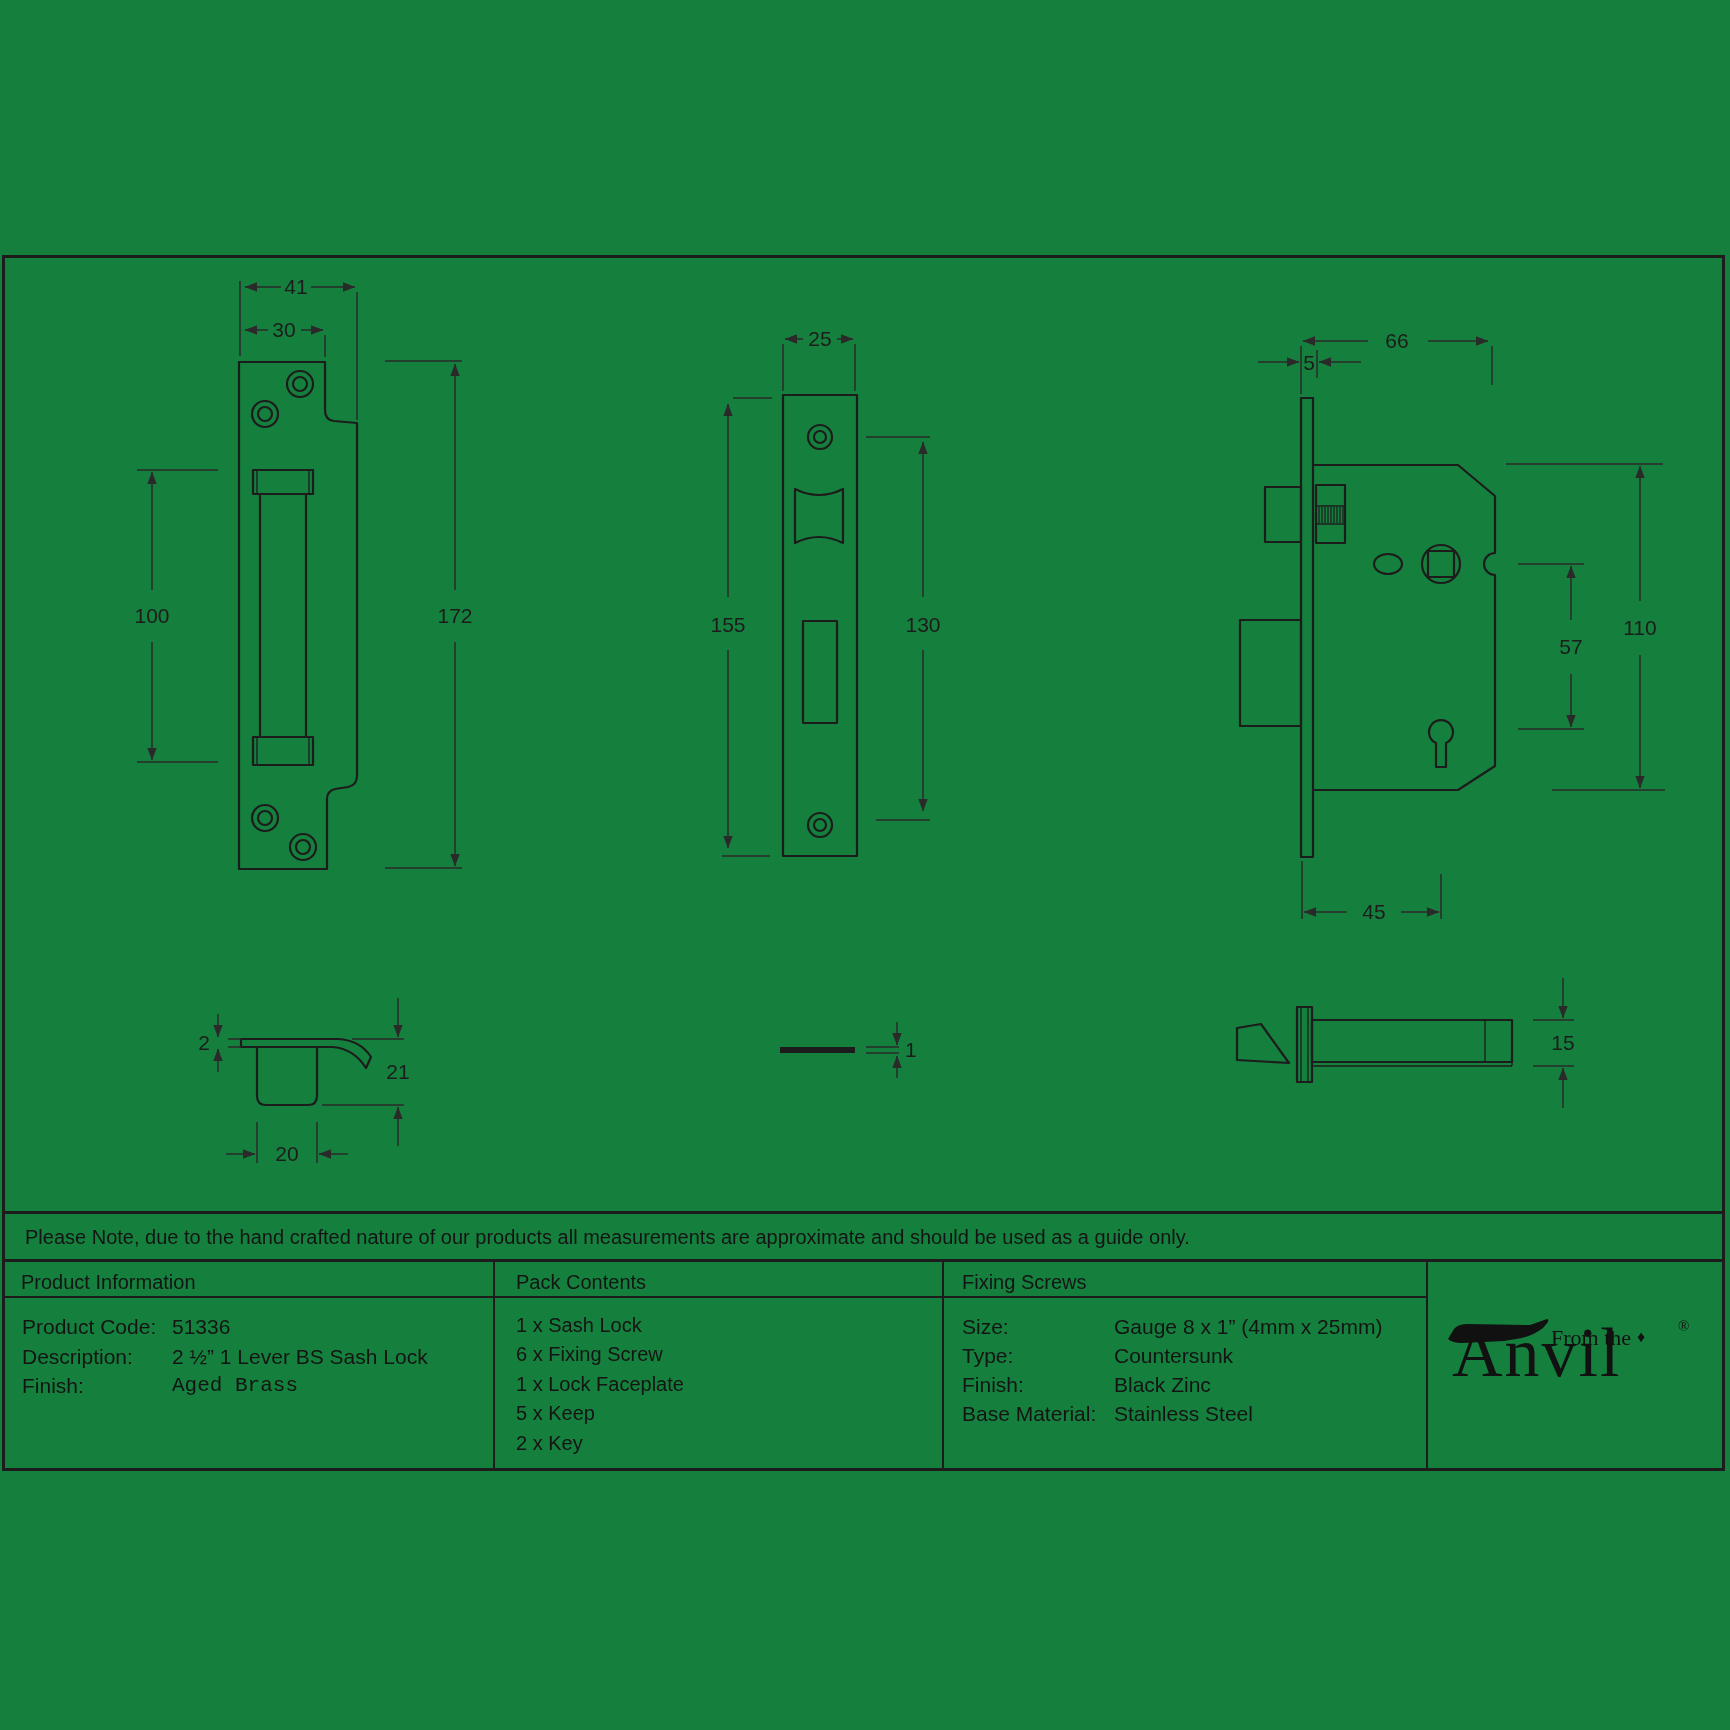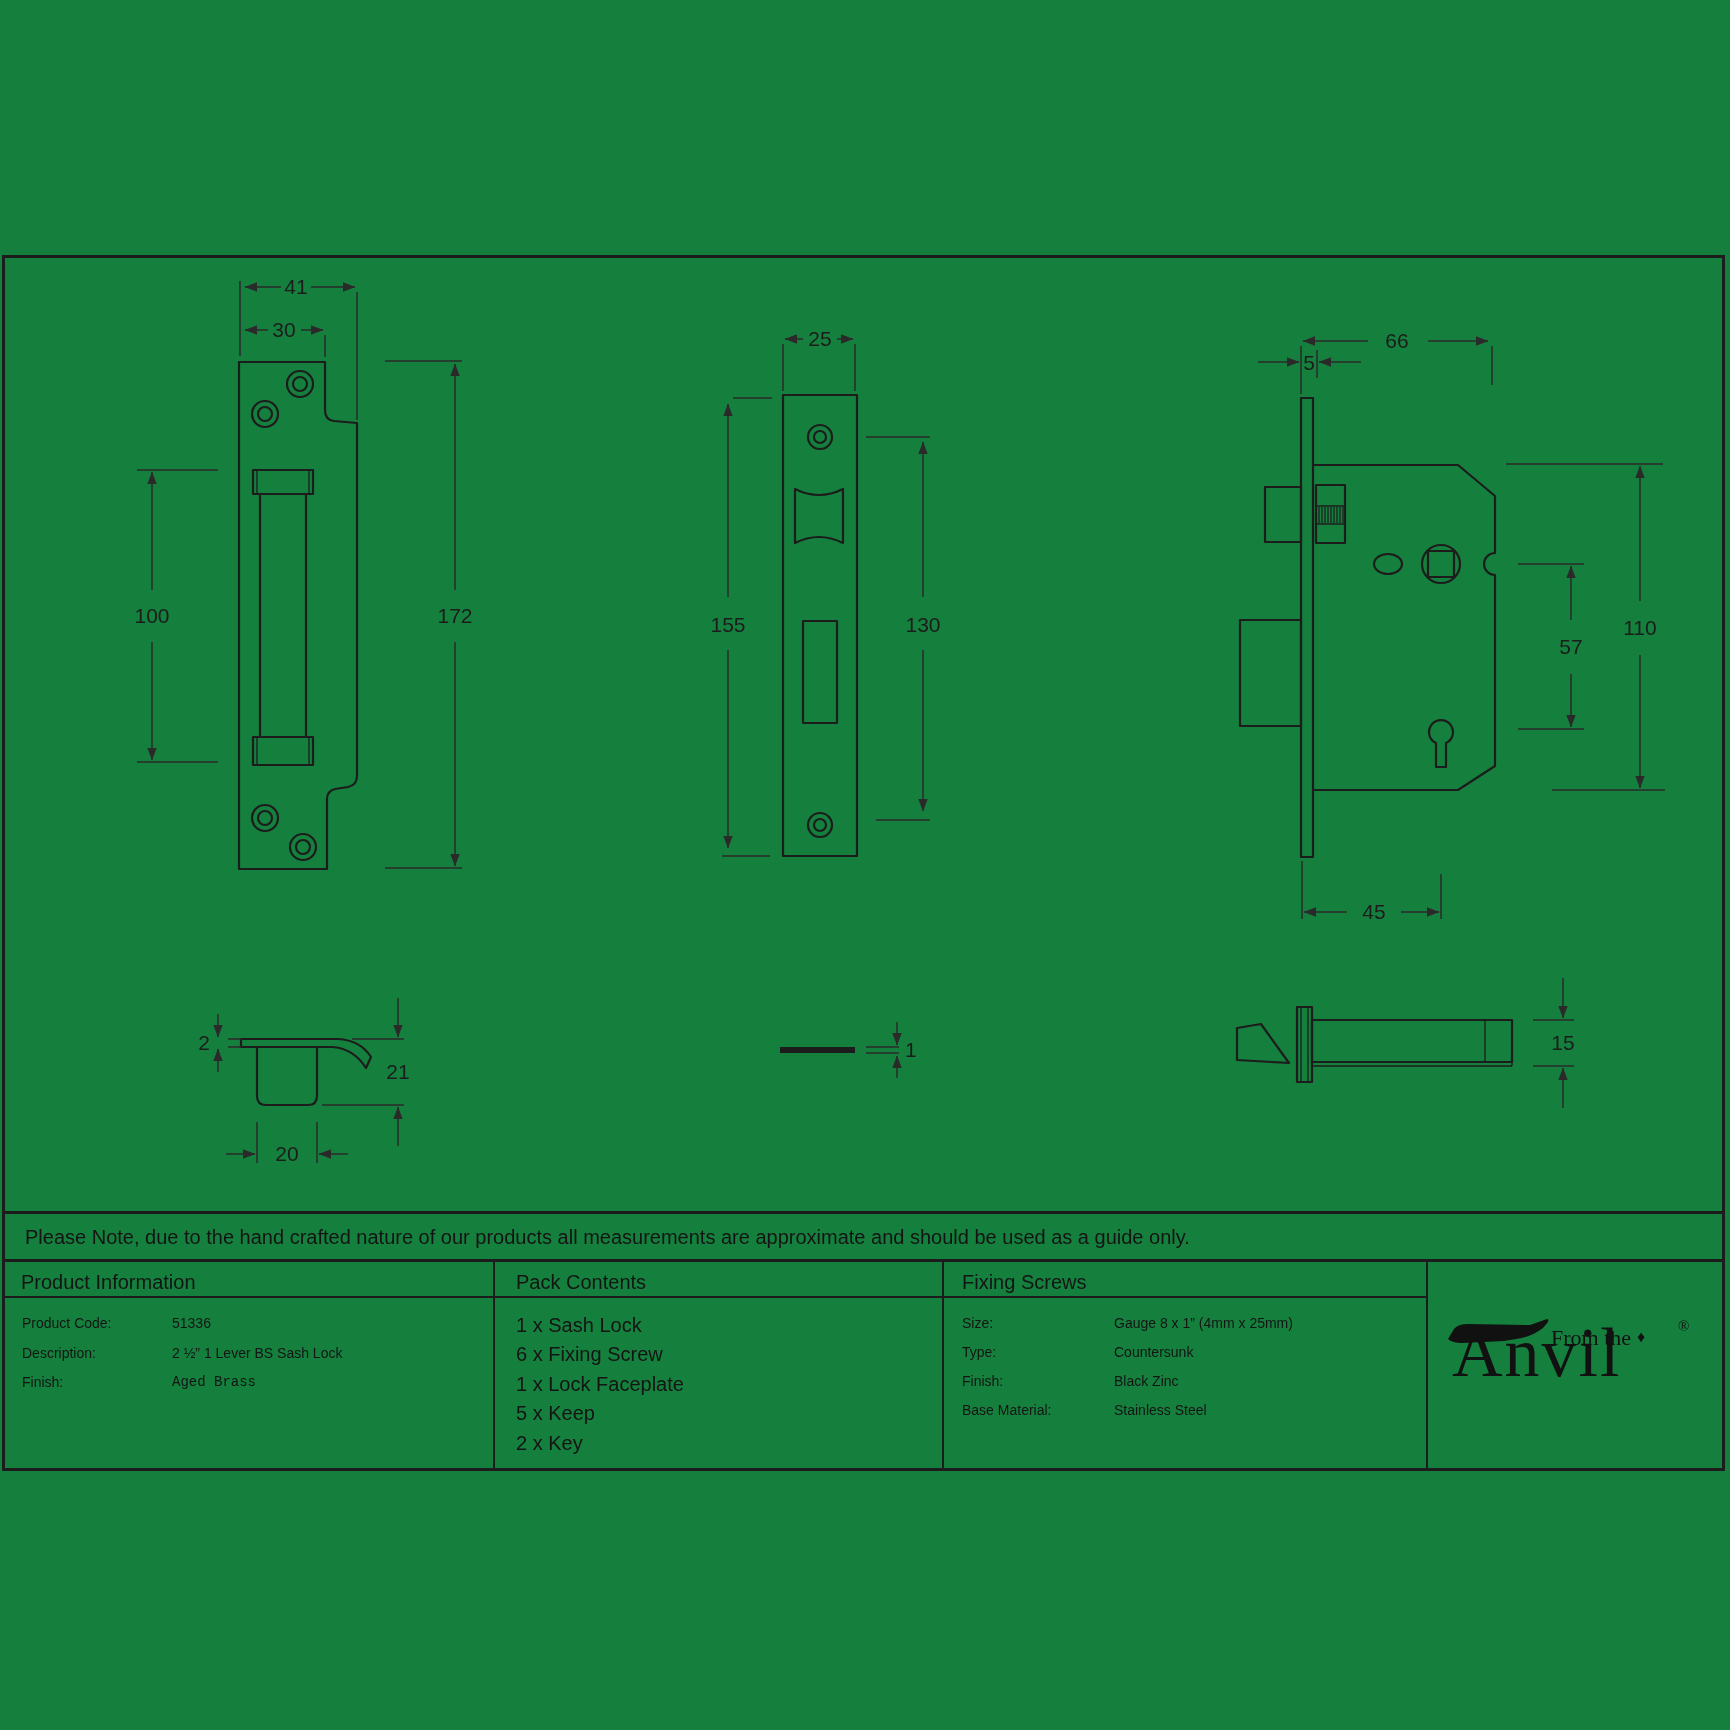--- a/index.html
+++ b/index.html
@@ -7,21 +7,21 @@
         font-family:"Liberation Sans","DejaVu Sans",sans-serif;color:#141414;}
   svg{position:absolute;left:0;top:0;z-index:1;}
   .s{fill:none;stroke:#1c1c1c;stroke-width:2.2;stroke-linejoin:round;}
   .thin{stroke-width:1.3;}
   .d{fill:none;stroke:#2a2a2a;stroke-width:1.5;}
   .arr{marker-end:url(#arw);}
   .hatch{stroke:#1c1c1c;stroke-width:1.2;fill:none;}
   .dim{font-family:"Liberation Sans","DejaVu Sans",sans-serif;font-size:21px;fill:#1c1c1c;text-anchor:middle;}
   .bdr{position:absolute;z-index:2;}
   .t{position:absolute;z-index:2;font-size:20px;line-height:22px;white-space:nowrap;}
-  .row{position:absolute;z-index:2;font-size:14px;white-space:nowrap;}
+  .row{position:absolute;z-index:2;font-size:21px;white-space:nowrap;}
   .row .val{position:absolute;top:0;}
   #logo-brand{position:absolute;z-index:2;font-family:"Liberation Serif","DejaVu Serif",serif;
               font-size:70px;line-height:1;letter-spacing:2px;color:#111;}
   #logo-tagline{position:absolute;z-index:2;font-family:Liberation Serif, serif;
                 font-size:22px;color:#111;}
   #logo-diamond{position:absolute;z-index:2;font-family:"Liberation Serif","DejaVu Serif",serif;
                 font-size:16px;color:#111;}
   #logo-reg{position:absolute;z-index:2;font-family:"Liberation Serif","DejaVu Serif",serif;
             font-size:15px;color:#111;}
   #anvil-icon-svg{position:absolute;left:1446px;top:1316px;z-index:3;}

